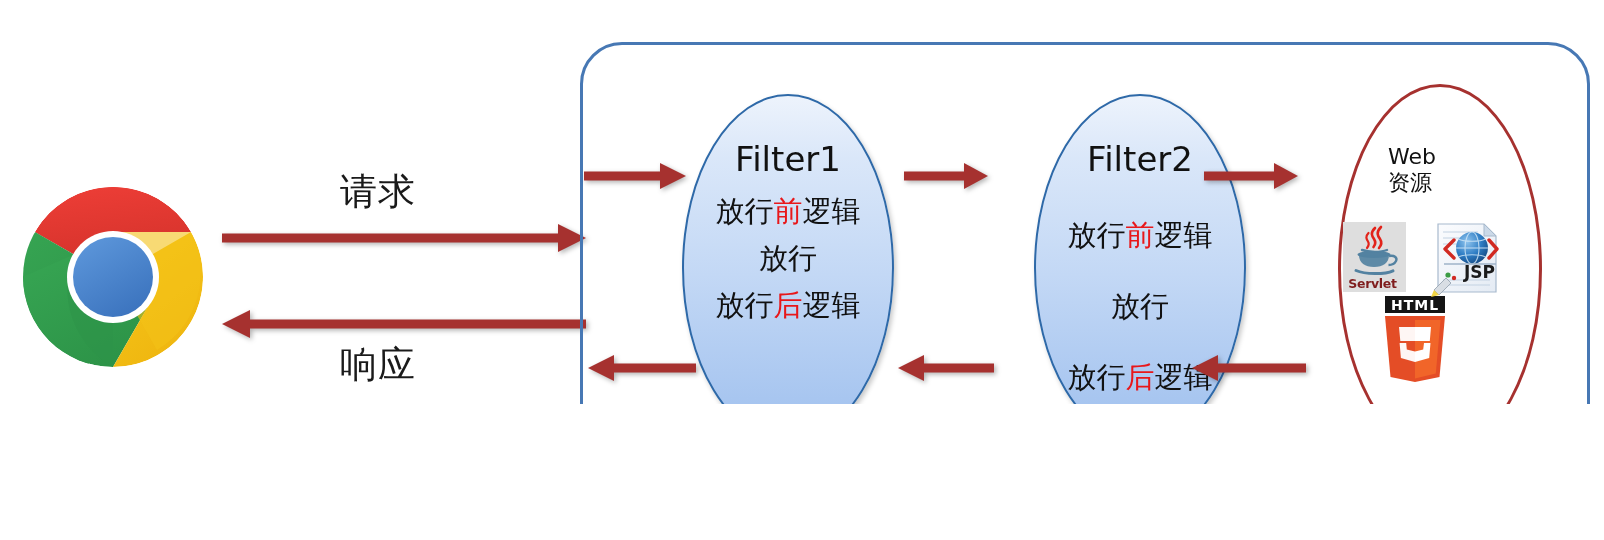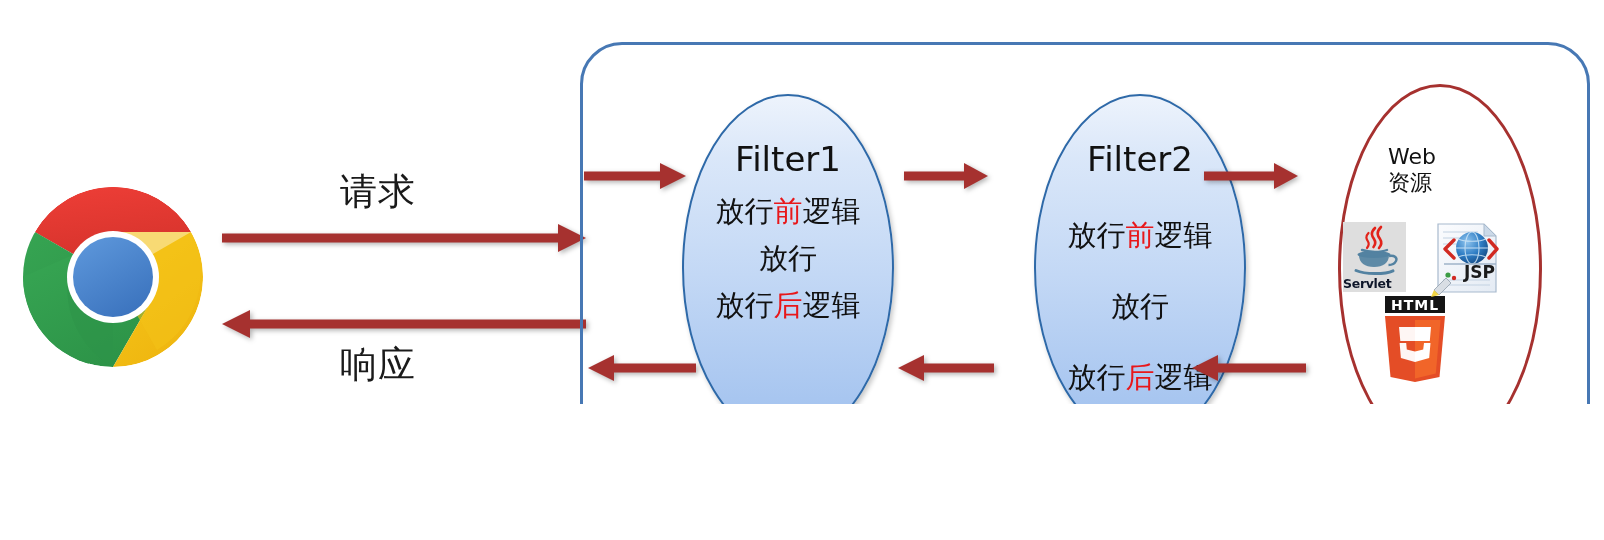--- a/index.html
+++ b/index.html
@@ -98,23 +98,24 @@
 
   
   #servlet-icon {
     left: 1343px; top: 222px;
     width: 63px; height: 70px;
     background: #DEDEDE;
   }
   #servlet-label {
     position: absolute;
     left: 0; right: 4px; bottom: 1px;
+    text-align: center;
     font-size: 12.5px;
     font-weight: bold;
-    color: #0f172a;
+    color: #7f1d1d;
     font-family: "DejaVu Sans", "Liberation Sans", sans-serif;
     letter-spacing: -0.3px;
   }
   #jsp-icon {
     left: 1426px; top: 218px;
     width: 76px; height: 80px;
   }
   #html5-icon {
     left: 1379px; top: 296px;
     width: 72px; height: 86px;

